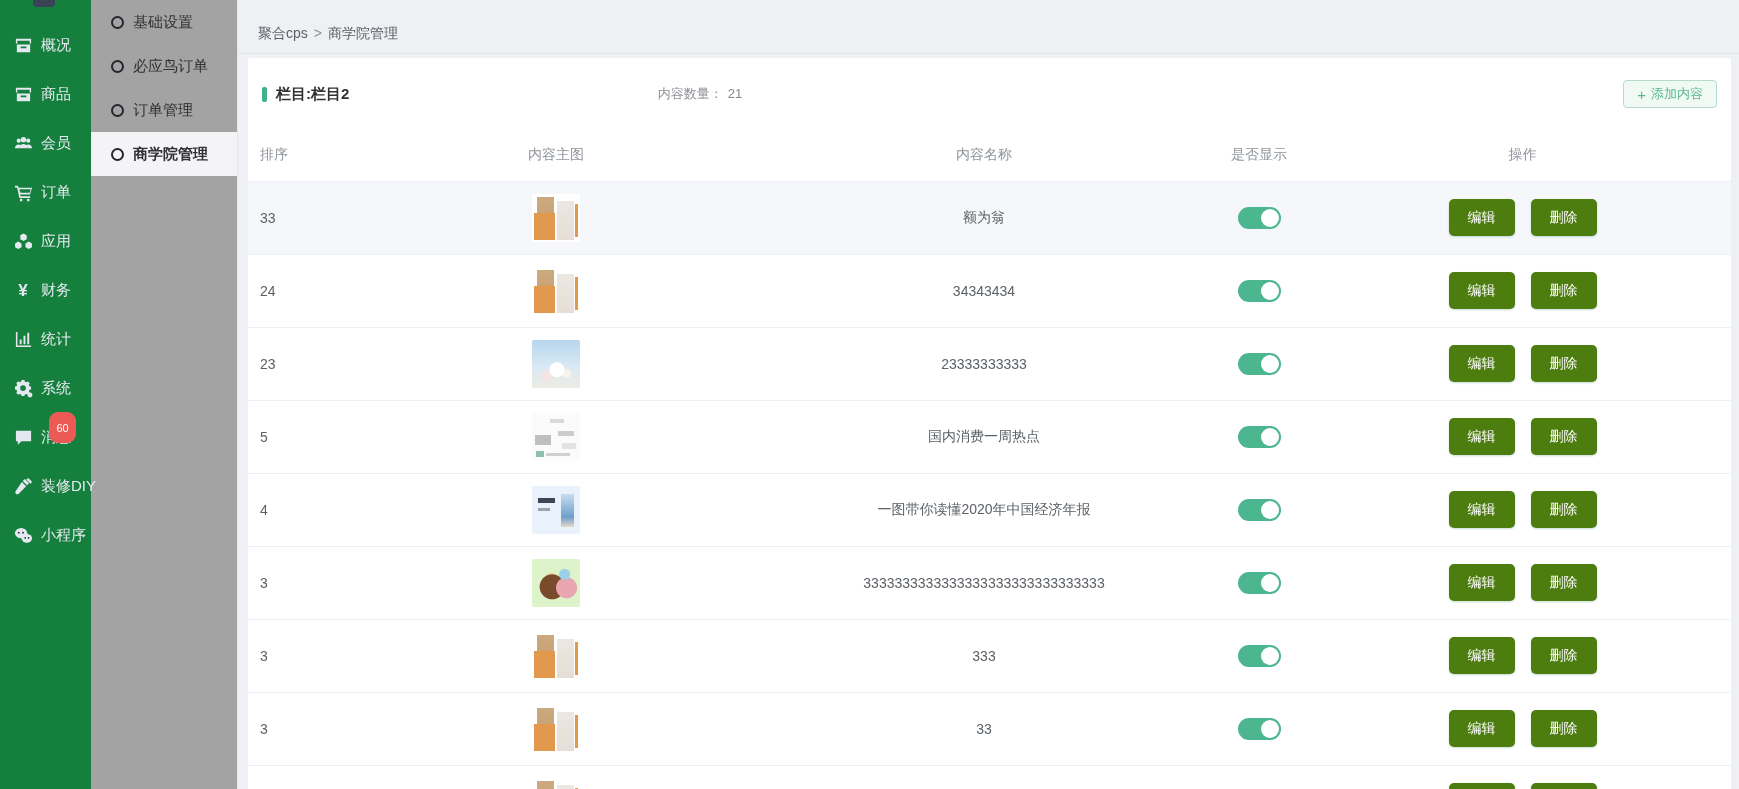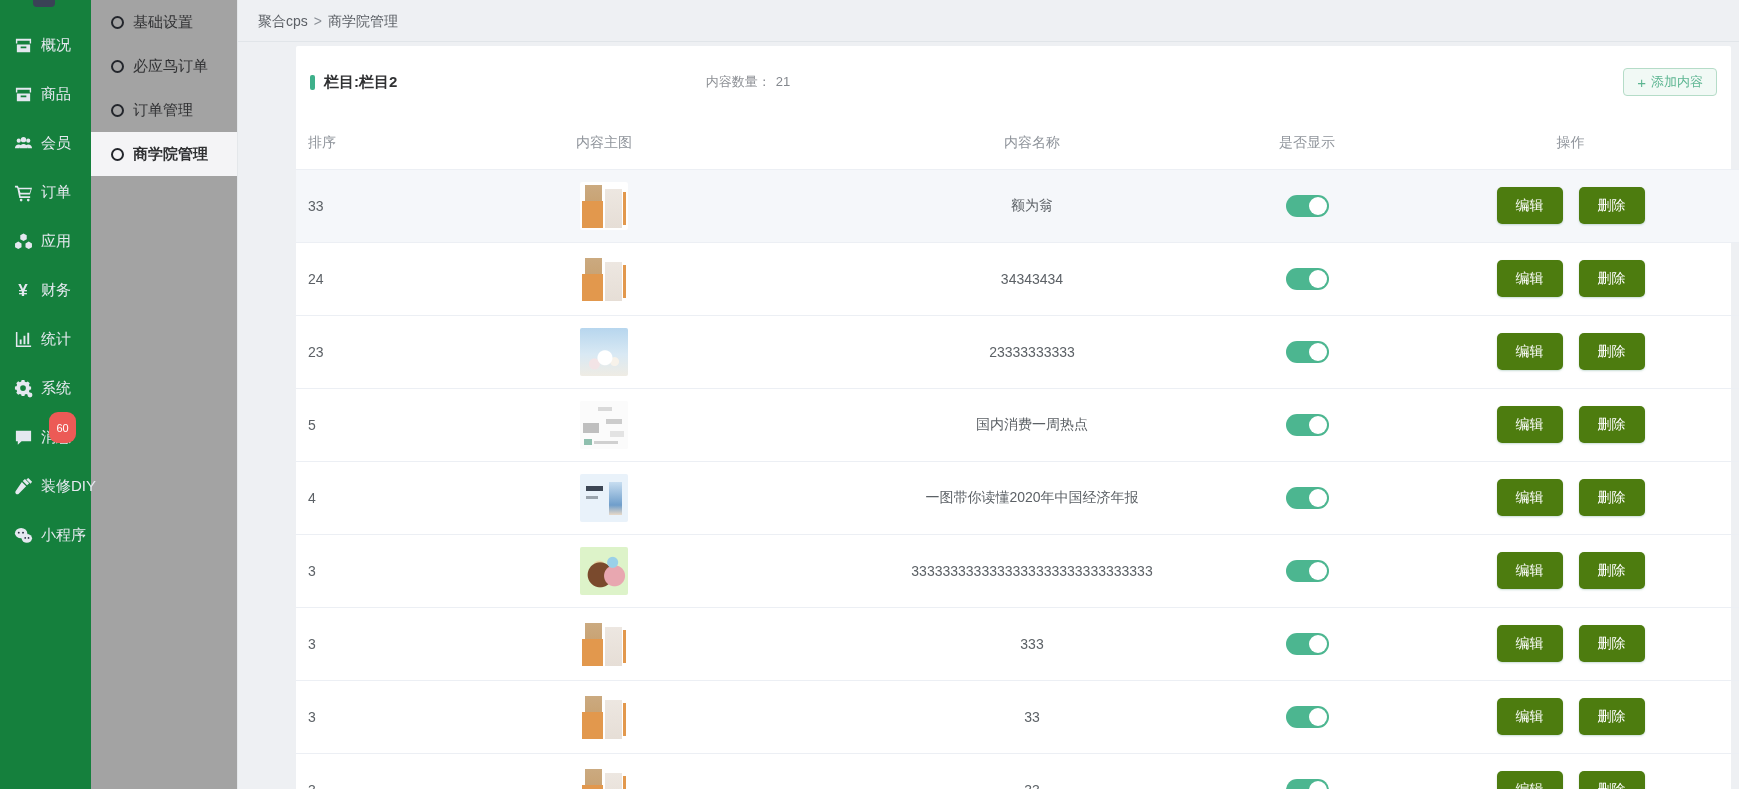--- a/index.html
+++ b/index.html
@@ -27,24 +27,24 @@
   .submenu { width:147px; flex:0 0 147px; background:#a3a3a3; border-right:1px solid #e4e7ea; }
   .sub-item { height:44px; display:flex; align-items:center; padding-left:20px;
               cursor:pointer; color:#303133; font-size:15px; }
   .sub-item .circle { width:13px; height:13px; border:2px solid #23262c;
                       border-radius:50%; flex:0 0 13px; margin-right:9px; }
   .sub-item.active { background:#f4f4f6; font-weight:bold; }
   
   .main { flex:1; display:flex; flex-direction:column; min-width:0; }
   .breadcrumb-bar { height:42px; line-height:42px; padding-left:20px;
                     border-bottom:1px solid #e1e5e9; font-size:14px; color:#5c6066;
-                    flex:0 0 42px; }
+                    flex:0 0 42px;margin-top:12px; }
   .breadcrumb-bar .crumb-link { cursor:pointer; }
   .breadcrumb-bar .sep { margin:0 6px; color:#8a8f96; }
-  .content { flex:1; overflow:hidden; padding:4px 8px 0 10px;margin-left:48px; }
+  .content { flex:1; overflow:hidden; padding:4px 8px 0 10px; }
   .card { background:#fff; border-radius:2px; min-height:840px; }
   
   .card-head { height:72px; display:flex; align-items:center; padding:0 14px;
                position:relative; }
   .marker { width:5px; height:15px; background:#3eb08a; border-radius:2px;
             margin-right:9px; }
   .card-title { font-size:15px; font-weight:bold; color:#303133; }
   .count-wrap { position:absolute; left:452px; transform:translateX(-50%);
                 font-size:13px; color:#8d9095; white-space:nowrap; }
   .count-val { margin-left:5px; color:#84888e; }

